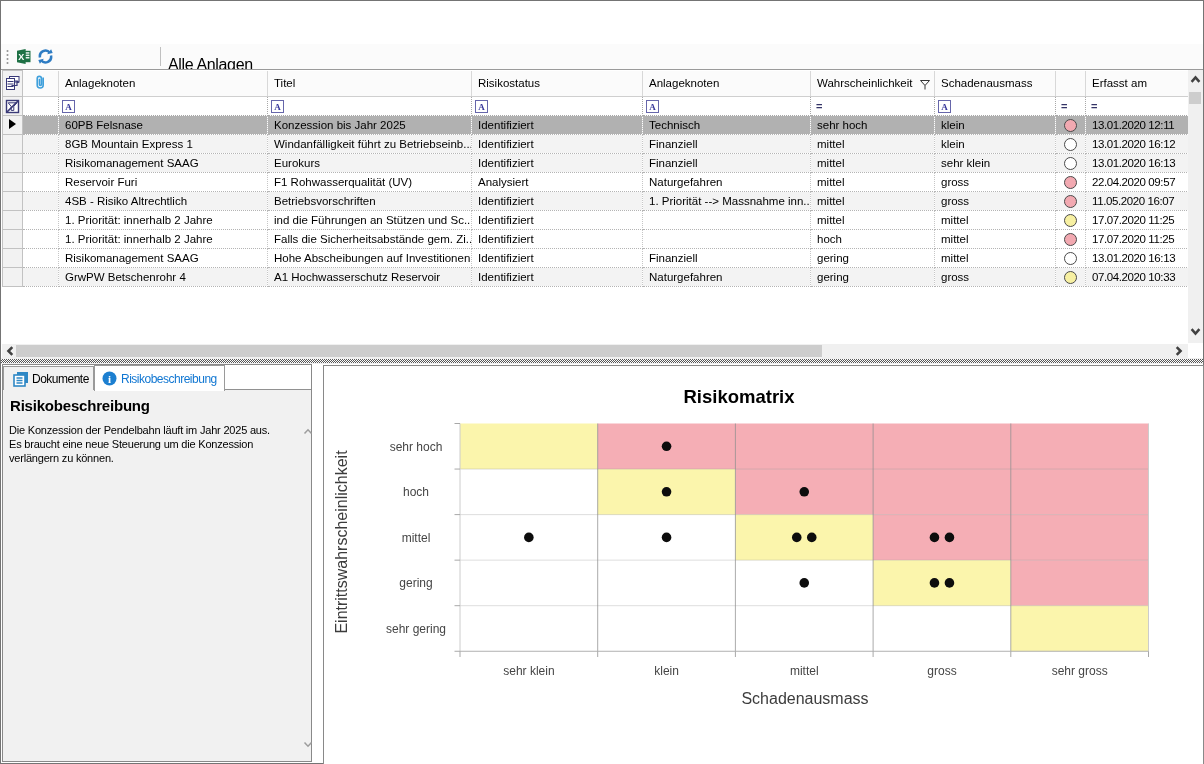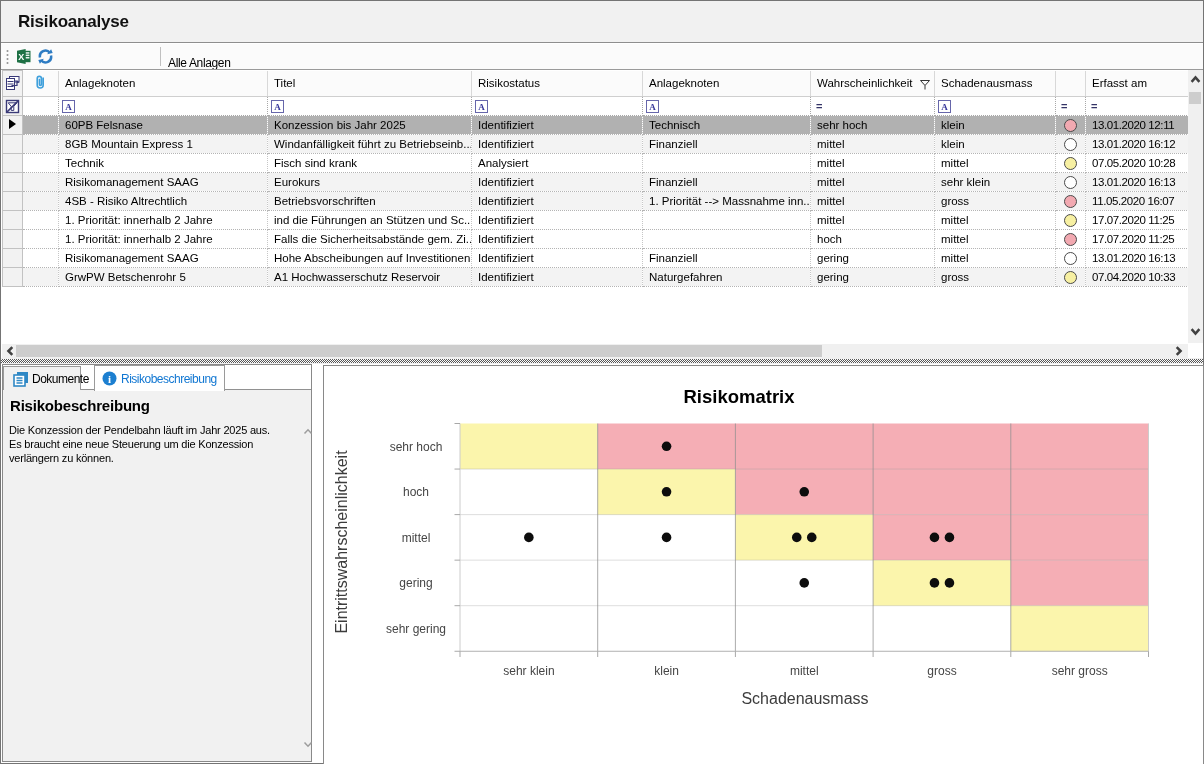--- a/index.html
+++ b/index.html
@@ -6,21 +6,21 @@
 #win { position:absolute; left:0; top:0; width:1204px; height:764px; border:1px solid #747474; background:#fff; }
 
 #titlebar { position:absolute; left:0; top:0; width:1202px; height:42px; background:#f1f1f1; border-bottom:1px solid #8e8e8e; }
 #titlebar span { position:absolute; left:17px; top:11px; font-size:17px; font-weight:bold; color:#111; letter-spacing:-0.2px; }
 
 #toolbar { position:absolute; left:0; top:43px; width:1202px; height:26px; background:#fbfbfb; }
 #dots { position:absolute; left:5px; top:5px; width:3px; height:16px;
   background-image:radial-gradient(#9a9a9a 1px, transparent 1.1px); background-size:3px 4px; }
 #tbtext { position:absolute; left:61px; top:5px; font-size:12px; letter-spacing:-0.35px; color:#000;margin-top:40px; }
 #tbsep { position:absolute; left:159px; top:3px; width:1px; height:19px; background:#c0c0c0; }
-#tbtext2 { position:absolute; left:167px; top:12px; font-size:12px; letter-spacing:-0.35px; color:#000; }
+#tbtext2 { position:absolute; left:167px; top:12px; font-size:16px; letter-spacing:-0.35px; color:#000; }
 .tbicon { position:absolute; top:6px; }
 
 #grid { position:absolute; left:0; top:68px; width:1202px; height:290px; background:#fff; border-top:1px solid #9a9a9a; }
 table { border-collapse:collapse; table-layout:fixed; width:1186px; position:absolute; left:1px; top:0px; }
 td,th { overflow:hidden; white-space:nowrap; font-weight:normal; text-align:left; vertical-align:middle; }
 tr.hdr { height:26px; }
 tr.hdr th { background:#fbfbfb; border-right:1px solid #d8d8d8; border-bottom:1px solid #cfcfcf; font-size:11.5px; color:#000; padding-left:6px; }
 tr.hdr th.ic { padding-left:0; }
 tr.flt { height:19px; }
 tr.flt td { border-right:1px dotted #a8a8a8; border-bottom:1px dotted #a8a8a8; background:#fff; line-height:0; }
@@ -41,34 +41,31 @@
 #hsb { position:absolute; left:1px; top:274px; width:1186px; height:14px; background:#f0f0f0; }
 #vthumb { position:absolute; left:1px; top:22px; width:12px; height:12px; background:#cdcdcd; }
 #hthumb { position:absolute; left:14px; top:1px; width:806px; height:12px; background:#cdcdcd; }
 
 #hsplit { position:absolute; left:0; top:357px; width:1202px; height:6px; background:#f0f0f0; }
 #hsplit div { position:absolute; left:0; top:1px; width:1202px; height:4px;
   background:repeating-conic-gradient(#555 0% 25%, #fdfdfd 0% 50%) 0 0 / 2px 2px; }
 
 #lpanel { position:absolute; left:1px; top:363px; width:310px; height:398px; background:#f1f1f1; border:1px solid #898989; }
 #tabstrip { position:absolute; left:0; top:0; width:308px; height:25px; background:#fff; border-bottom:1px solid #919191; }
-.tab1 { position:absolute; left:0px; top:1px; width:78px; height:24px; background:#f1f1f1; border:1px solid #9a9a9a; border-bottom:none; }
+.tab1 { position:absolute; left:0px; top:1px; width:91px; height:24px; background:#f1f1f1; border:1px solid #9a9a9a; border-bottom:none; }
 .tab2 { position:absolute; left:91px; top:0px; width:131px; height:26px; background:#fff; border:1px solid #9a9a9a; border-bottom:none; z-index:2; }
 .tab1 span { position:absolute; left:28px; top:5px; font-size:12px; letter-spacing:-0.5px; color:#000; }
 .tab2 span { position:absolute; left:26px; top:6px; font-size:12px; letter-spacing:-0.5px; color:#1177d2; }
 #lphead { position:absolute; left:7px; top:32px; font-size:15px; font-weight:bold; color:#000; letter-spacing:-0.2px; }
 #lpbody { position:absolute; left:6px; top:59px; font-size:11px; letter-spacing:-0.2px; color:#000; line-height:13.8px; width:292px; }
 
 #mpanel { position:absolute; left:322px; top:364px; width:881px; height:436px; background:#fff; border:1px solid #898989; }
 </style></head>
 <body>
 <div id="win">
-  <div id="titlebar">
-      <span>Risikoanalyse</span>
-    </div>
   <div id="toolbar">
     <div id="dots"></div>
     <svg class="tbicon" style="left:16px;top:5px" width="14" height="15" viewBox="0 0 14 15">
       <rect x="7.2" y="1.8" width="6.3" height="11.4" fill="#1e7145"></rect>
       <rect x="8.4" y="3.2" width="4" height="1.5" fill="#fff" opacity="0.9"></rect>
       <rect x="8.4" y="5.6" width="4" height="1.5" fill="#fff" opacity="0.9"></rect>
       <rect x="8.4" y="8" width="4" height="1.5" fill="#fff" opacity="0.9"></rect>
       <path d="M0 1.7 L8.6 0 V15 L0 13.3 Z" fill="#1e7145"></path>
       <text x="4.3" y="10.7" font-size="9" font-weight="bold" fill="#fff" text-anchor="middle" font-family="Liberation Sans">X</text>
     </svg>
@@ -154,44 +151,44 @@
             <td></td>
             <td>8GB Mountain Express 1</td>
             <td>Windanfälligkeit führt zu Betriebseinb...</td>
             <td>Identifiziert</td>
             <td>Finanziell</td>
             <td>mittel</td>
             <td>klein</td>
             <td class="circ"><span class="riskcircle cw"></span></td>
             <td style="border-right:none">13.01.2020 16:12</td>
           </tr>
-  <tr class="data">
-            <td class="ind"></td>
-            <td></td>
-            <td>Technik</td>
-            <td>Fisch sind krank</td>
-            <td>Analysiert</td>
-            <td></td>
-            <td>mittel</td>
-            <td>mittel</td>
-            <td class="circ"><span class="riskcircle cy"></span></td>
-            <td style="border-right:none">07.05.2020 10:28</td>
-          </tr>
   <tr class="data alt">
             <td class="ind"></td>
             <td></td>
             <td>Risikomanagement SAAG</td>
             <td>Eurokurs</td>
             <td>Identifiziert</td>
             <td>Finanziell</td>
             <td>mittel</td>
             <td>sehr klein</td>
             <td class="circ"><span class="riskcircle cw"></span></td>
             <td style="border-right:none">13.01.2020 16:13</td>
           </tr>
+  <tr class="data">
+            <td class="ind"></td>
+            <td></td>
+            <td>Reservoir Furi</td>
+            <td>F1 Rohwasserqualität (UV)</td>
+            <td>Analysiert</td>
+            <td>Naturgefahren</td>
+            <td>mittel</td>
+            <td>gross</td>
+            <td class="circ"><span class="riskcircle cp"></span></td>
+            <td style="border-right:none">22.04.2020 09:57</td>
+          </tr>
   <tr class="data alt">
             <td class="ind"></td>
             <td></td>
             <td>4SB - Risiko Altrechtlich</td>
             <td>Betriebsvorschriften</td>
             <td>Identifiziert</td>
             <td>1. Priorität --&gt; Massnahme inn...</td>
             <td>mittel</td>
             <td>gross</td>
             <td class="circ"><span class="riskcircle cp"></span></td>
@@ -229,21 +226,21 @@
             <td>Identifiziert</td>
             <td>Finanziell</td>
             <td>gering</td>
             <td>mittel</td>
             <td class="circ"><span class="riskcircle cw"></span></td>
             <td style="border-right:none">13.01.2020 16:13</td>
           </tr>
   <tr class="data alt">
             <td class="ind"></td>
             <td></td>
-            <td>GrwPW Betschenrohr 5</td>
+            <td>GrwPW Betschenrohr 4</td>
             <td>A1 Hochwasserschutz Reservoir</td>
             <td>Identifiziert</td>
             <td>Naturgefahren</td>
             <td>gering</td>
             <td>gross</td>
             <td class="circ"><span class="riskcircle cy"></span></td>
             <td style="border-right:none">07.04.2020 10:33</td>
           </tr>
   </tbody>
       </table>

